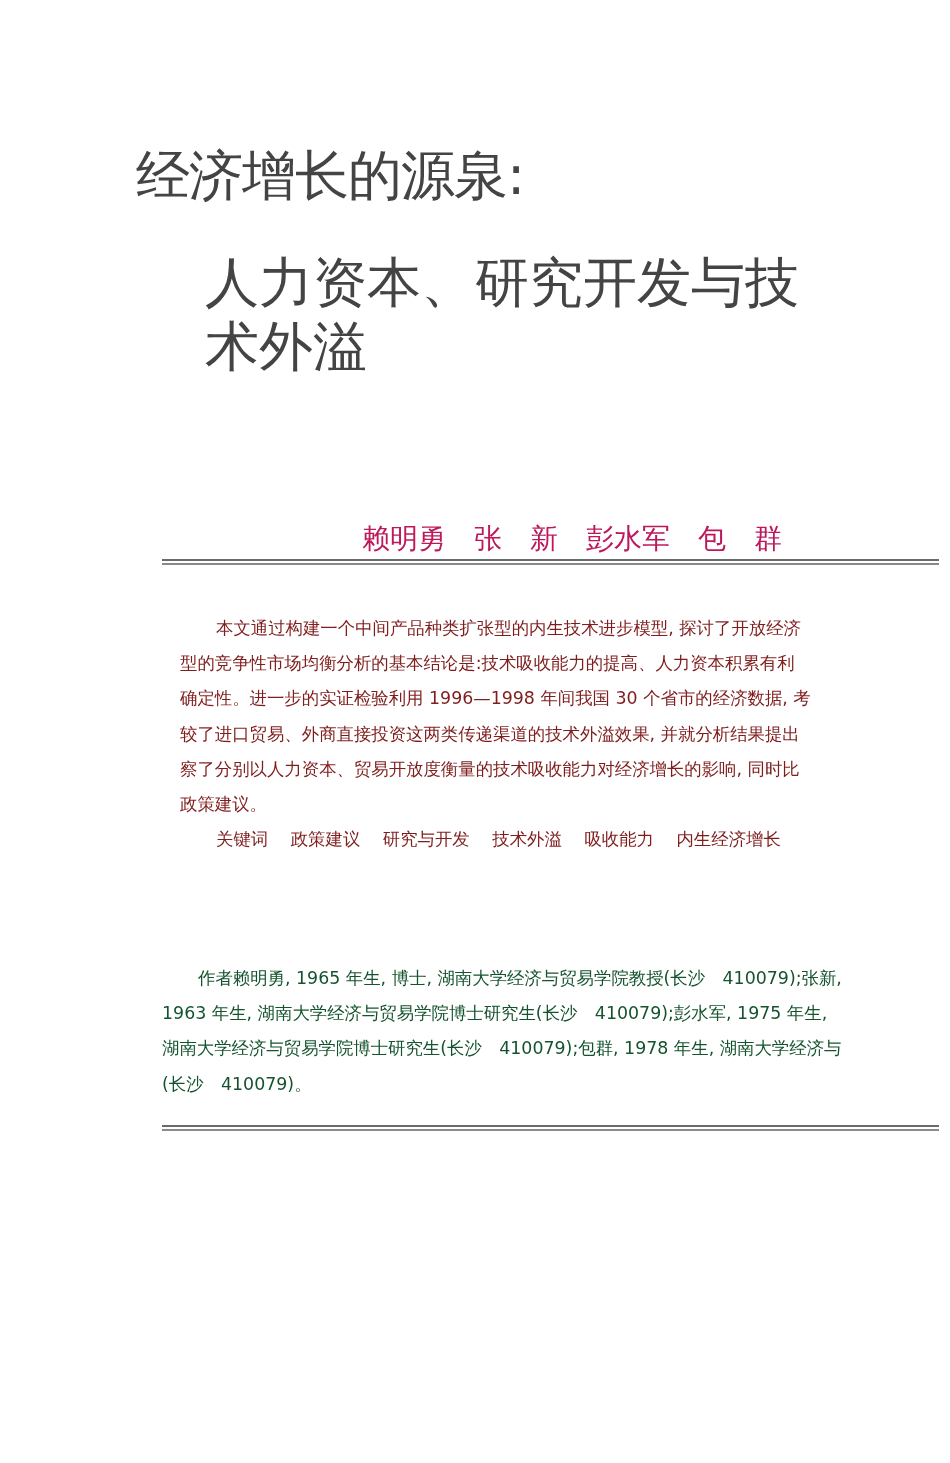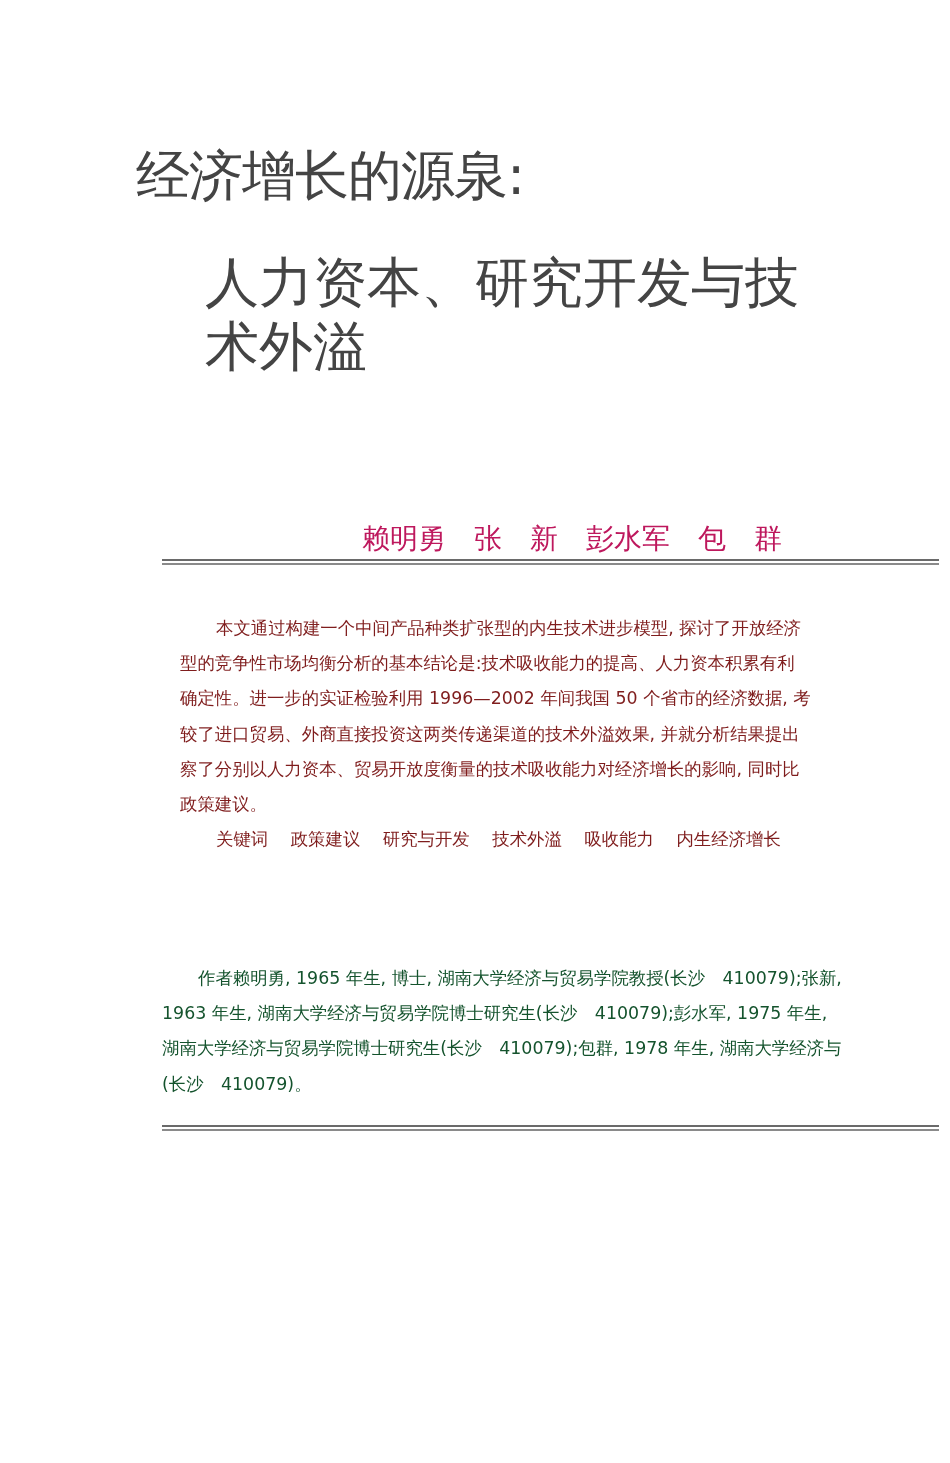--- a/index.html
+++ b/index.html
@@ -131,21 +131,21 @@
   </div>
 
   <div class="rule rule-top">
     <div class="r1"></div>
     <div class="r2"></div>
   </div>
 
   <div class="abstract">
     <span class="line indent">本文通过构建一个中间产品种类扩张型的内生技术进步模型, 探讨了开放经济</span>
     <span class="line">型的竞争性市场均衡分析的基本结论是:技术吸收能力的提高、人力资本积累有利</span>
-    <span class="line">确定性。进一步的实证检验利用 1996—2002 年间我国 50 个省市的经济数据, 考</span>
+    <span class="line">确定性。进一步的实证检验利用 1996—1998 年间我国 30 个省市的经济数据, 考</span>
     <span class="line">较了进口贸易、外商直接投资这两类传递渠道的技术外溢效果, 并就分析结果提出</span>
     <span class="line">察了分别以人力资本、贸易开放度衡量的技术吸收能力对经济增长的影响, 同时比</span>
     <span class="line">政策建议。</span>
     <div class="keywords">
       <span>关键词</span>
       <span>政策建议</span>
       <span>研究与开发</span>
       <span>技术外溢</span>
       <span>吸收能力</span>
       <span>内生经济增长</span>

